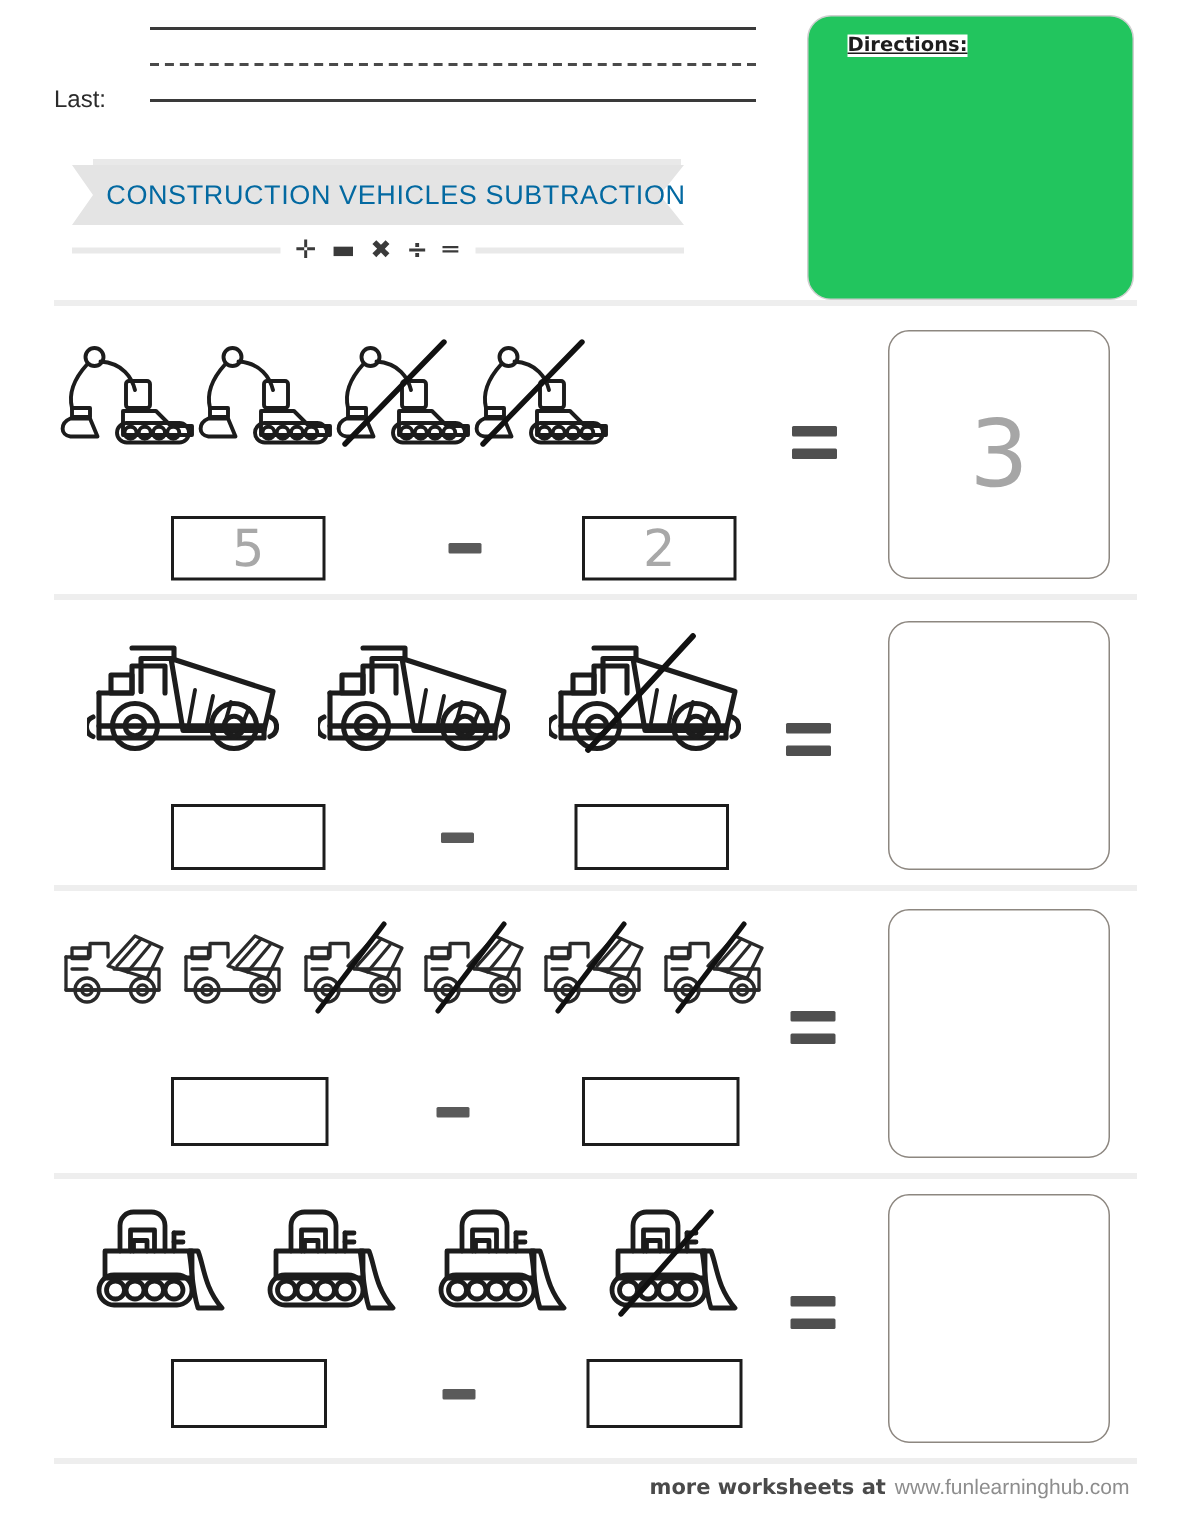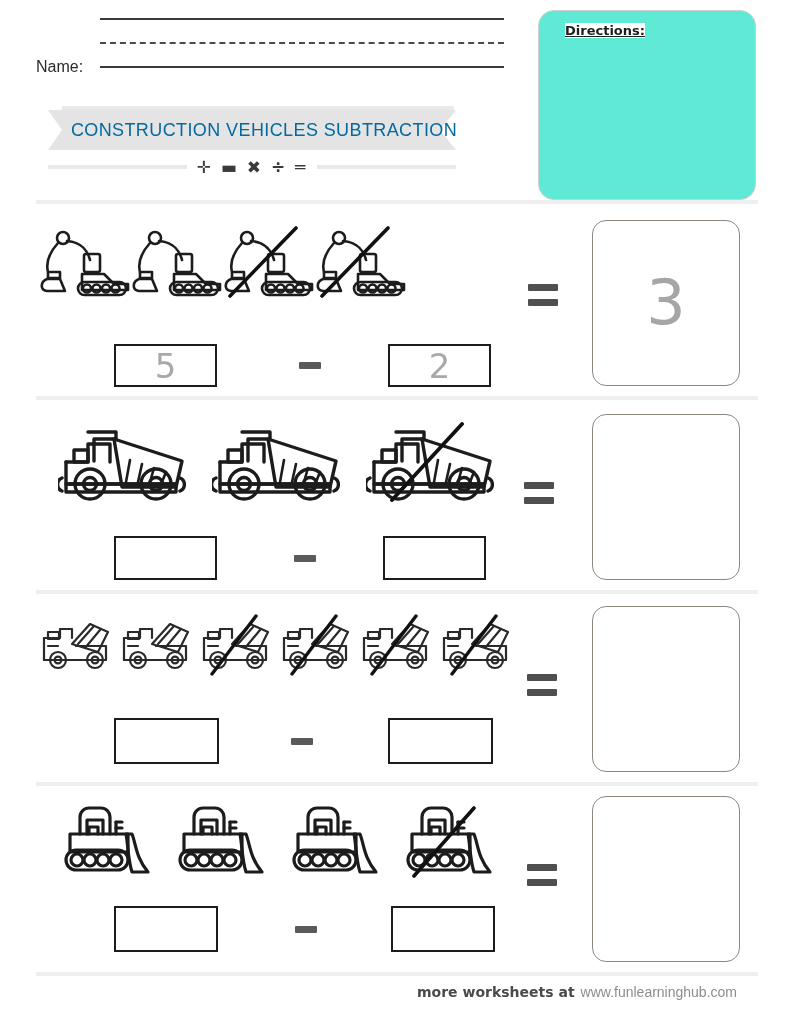--- a/index.html
+++ b/index.html
@@ -53,21 +53,21 @@
   .symbols {
     font-size: 17px; color: #3a3a3a; letter-spacing: 2px;
     font-family: "DejaVu Sans", sans-serif; font-weight: bold;
     white-space: nowrap;
   }
 
   
   .directions {
     position: absolute; left: 538px; top: 10px;
     width: 218px; height: 190px;
-    background: #5eead4;
+    background: #22c55e;
     border: 1.5px solid #cfcfcf;
     border-radius: 16px;
     padding: 10px 12px 8px 12px;
   }
   .dir-title {
     display: inline-block;
     background: #ffffff;
     font-size: 13px; font-weight: bold; color: #1d1d1d;
     text-decoration: underline;
     margin-left: 14px; margin-bottom: 3px;
@@ -123,39 +123,39 @@
     display: flex; align-items: center; justify-content: center;
   }
   .answer-box span {
     font-family: "DejaVu Sans", sans-serif;
     font-size: 62px; color: #a6a6a6; line-height: 1;
   }
 
   
   .footer {
     position: absolute; left: 0; top: 983px; width: 791px;
-    text-align: right; padding-right: 54px;
+    text-align: right; padding-right: 38px;
     white-space: nowrap;
   }
   .footer-bold {
     font-size: 14px; font-weight: bold; color: #4a4a4a;
     font-family: "DejaVu Sans", sans-serif;
   }
   .footer-url {
     font-size: 14px; color: #8d8d8d; margin-left: 6px;
     font-family: "Liberation Sans", sans-serif;
   }
 </style>
 </head>
 <body>
 
 <div class="page">
 
   <div class="header">
-    <div class="name-label">Name:</div>
+    <div class="name-label">Last:</div>
     <div class="rule-group">
       <div class="rule-solid"></div>
       <div class="rule-dashed"></div>
       <div class="rule-solid-bottom"></div>
     </div>
   </div>
 
   <div class="banner-rule-top" style="top:106px;"></div>
   <div class="banner">
     <div class="ribbon"></div>

